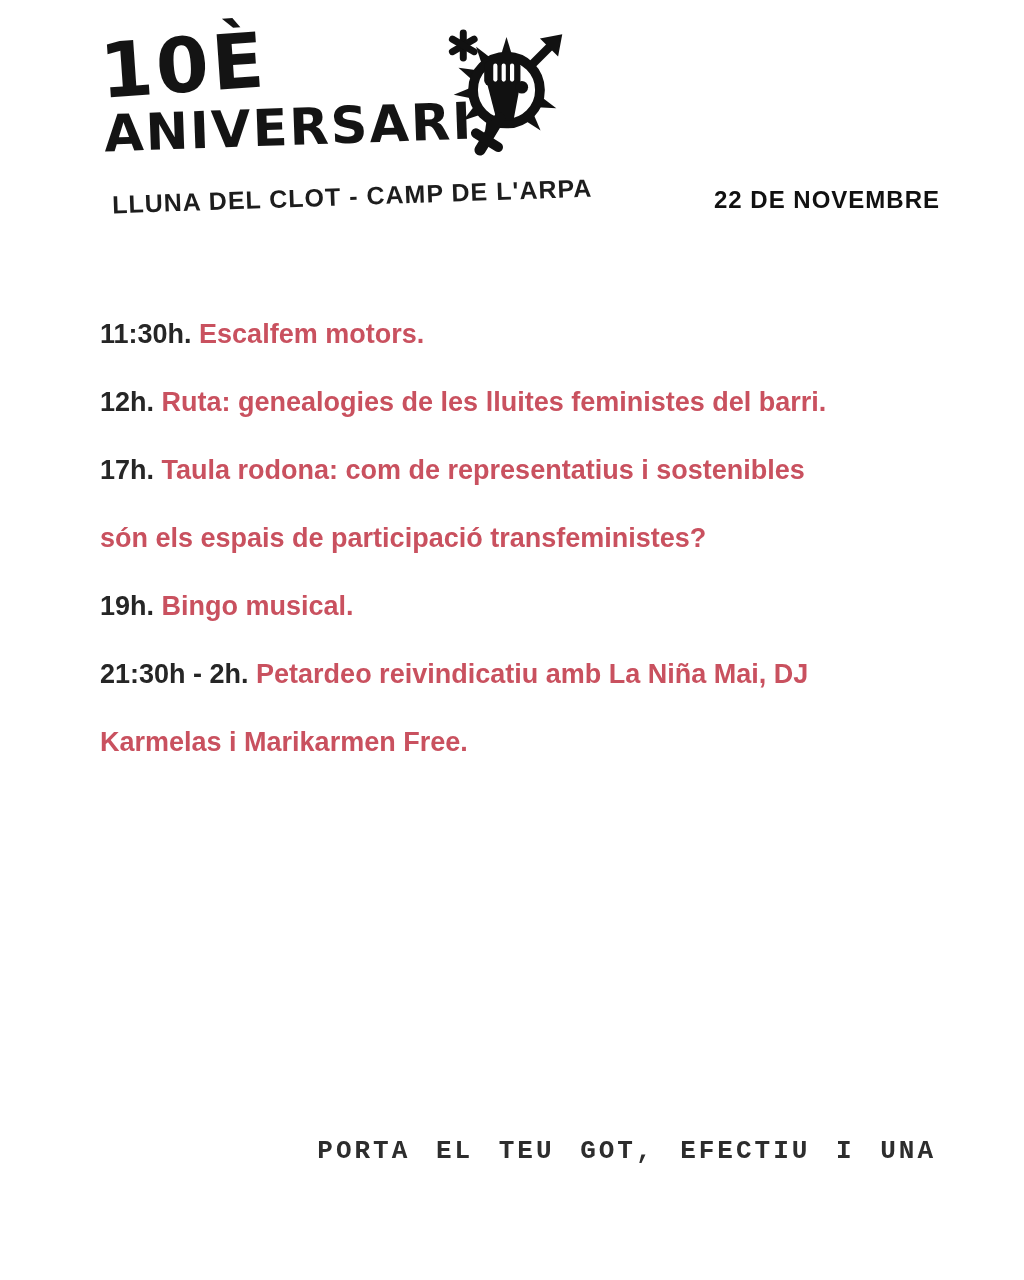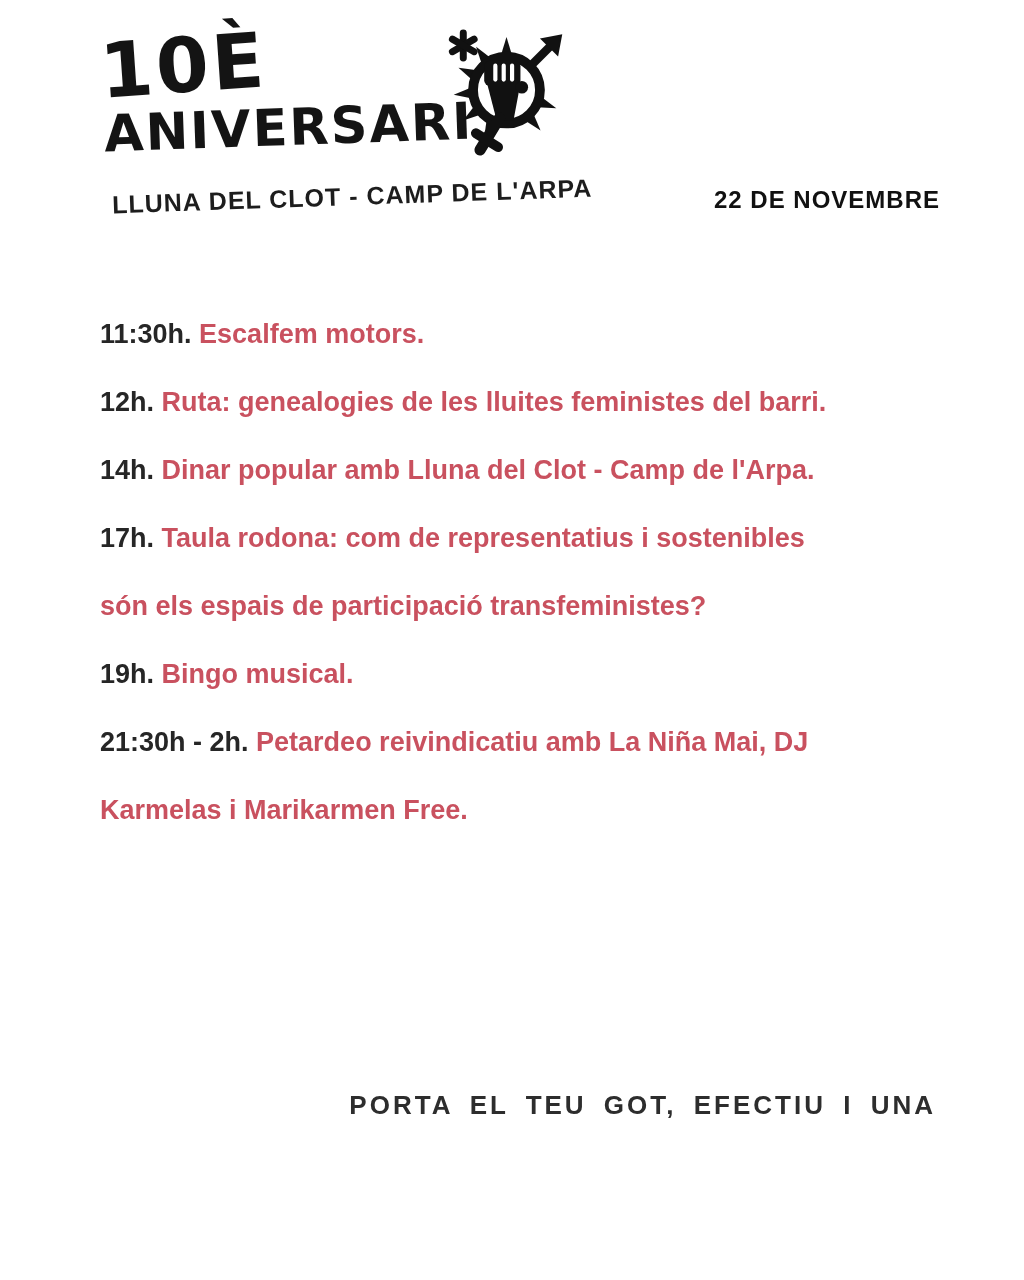--- a/index.html
+++ b/index.html
@@ -105,23 +105,23 @@
   }
   .schedule-activity {
     color: var(--accent, #c9515f);
     white-space: pre-wrap;
   }
 
   
   .footer {
     position: absolute;
     right: 88px;
-    top: 1084px;
+    top: 1130px;
     text-align: right;
-    font-family: Liberation Sans, sans-serif;
+    font-family: Liberation Mono, monospace;
     font-size: 26px;
     font-weight: 800;
     letter-spacing: 3px;
     word-spacing: 7px;
     line-height: 43px;
     color: #2d2d2d;
   }
 </style>
 </head>
 <body>
@@ -183,24 +183,20 @@
   <div class="schedule">
     <p class="schedule-item">
       <span class="schedule-time">11:30h.</span>
       <span class="schedule-activity">Escalfem motors.</span>
     </p>
     <p class="schedule-item">
       <span class="schedule-time">12h.</span>
       <span class="schedule-activity">Ruta: genealogies de les lluites feministes del barri.</span>
     </p>
     <p class="schedule-item">
-      <span class="schedule-time">14h.</span>
-      <span class="schedule-activity">Dinar popular amb Lluna del Clot - Camp de l'Arpa.</span>
-    </p>
-    <p class="schedule-item">
       <span class="schedule-time">17h.</span>
       <span class="schedule-activity">Taula rodona: com de representatius i sostenibles
 són els espais de participació transfeministes?</span>
     </p>
     <p class="schedule-item">
       <span class="schedule-time">19h.</span>
       <span class="schedule-activity">Bingo musical.</span>
     </p>
     <p class="schedule-item">
       <span class="schedule-time">21:30h - 2h.</span>

